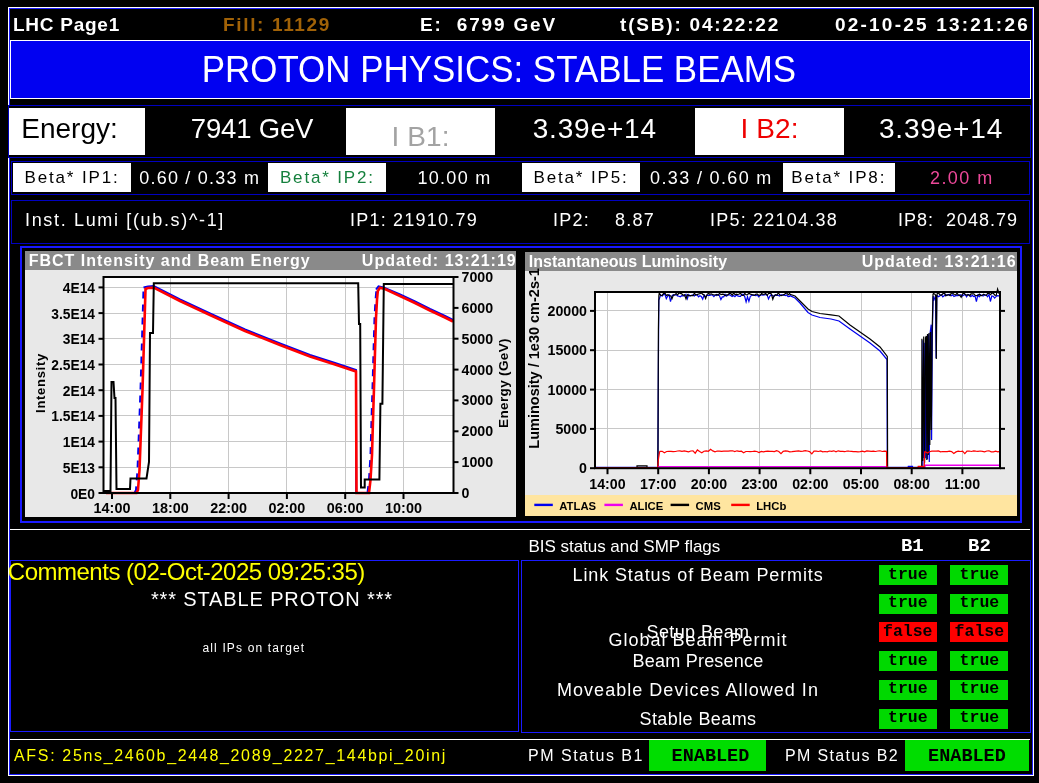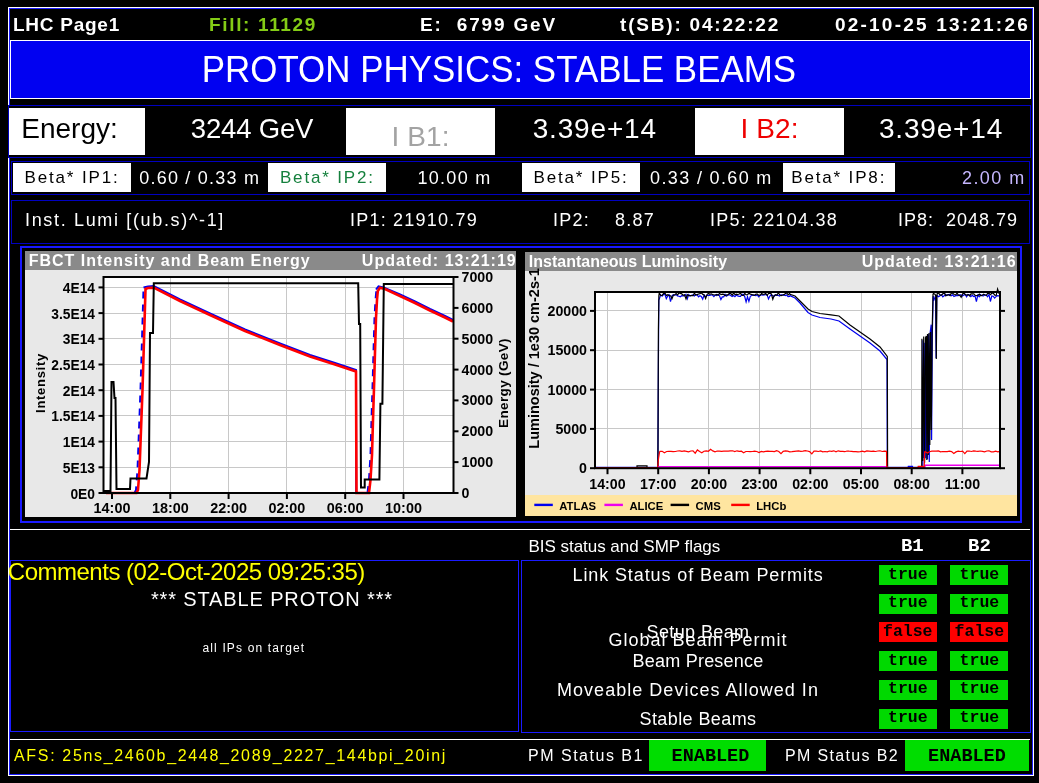--- a/index.html
+++ b/index.html
@@ -1,49 +1,49 @@
 <!DOCTYPE html>
 <html><head><meta charset="utf-8"><style>
 html,body{margin:0;padding:0;background:#000;}
 body{width:1039px;height:783px;position:relative;font-family:"Liberation Sans",sans-serif;overflow:hidden;}
 .abs{position:absolute;}
 </style></head>
 <body>
 <div class="abs" style="left:8px;top:7px;width:1024px;height:767px;border:1px solid #fff;"></div>
 <div class="abs" style="left:9px;top:8px;width:1022px;height:765px;border:1px solid #1a1aff;"></div>
 <div class="abs" style="left:13.0px;top:12.0px;height:25px;line-height:25px;font-size:19px;color:#fff;font-weight:bold;letter-spacing:0.74px;white-space:pre;">LHC Page1</div>
-<div class="abs" style="left:209px;top:12.0px;height:25px;line-height:25px;font-size:19px;color:#84cc16;font-weight:bold;letter-spacing:1.66px;white-space:pre;">Fill: 11129</div>
+<div class="abs" style="left:223px;top:12.0px;height:25px;line-height:25px;font-size:19px;color:#a16207;font-weight:bold;letter-spacing:1.66px;white-space:pre;">Fill: 11129</div>
 <div class="abs" style="left:420.0px;top:12.0px;height:25px;line-height:25px;font-size:19px;color:#fff;font-weight:bold;letter-spacing:1.82px;white-space:pre;">E:&nbsp;&nbsp;6799 GeV</div>
 <div class="abs" style="left:620.0px;top:12.0px;height:25px;line-height:25px;font-size:19px;color:#fff;font-weight:bold;letter-spacing:1.80px;white-space:pre;">t(SB): 04:22:22</div>
 <div class="abs" style="left:835.0px;top:12.0px;height:25px;line-height:25px;font-size:19px;color:#fff;font-weight:bold;letter-spacing:2.21px;white-space:pre;">02-10-25 13:21:26</div>
 <div class="abs" style="left:10px;top:40px;width:1019px;height:57px;border:1px solid #fff;background:#0101f1;"></div>
 <div class="abs" style="left:183.9px;top:48.0px;width:629.8px;height:44px;line-height:44px;font-size:37px;color:#fff;white-space:pre;transform:scaleX(0.9437);transform-origin:center center;text-align:center;">PROTON PHYSICS: STABLE BEAMS</div>
 <div class="abs" style="left:8px;top:105px;width:1021px;height:51px;border:1px solid #0000c0;background:#000;"></div>
 <div class="abs" style="left:9.3px;top:107.5px;width:135.79999999999998px;height:47px;background:#fff;"></div>
 <div class="abs" style="left:346.4px;top:107.5px;width:148.20000000000005px;height:47px;background:#fff;"></div>
 <div class="abs" style="left:695.4px;top:107.5px;width:148.5px;height:47px;background:#fff;"></div>
 <div class="abs" style="left:21.3px;top:112.0px;height:34px;line-height:34px;font-size:28px;color:#000;white-space:pre;">Energy:</div>
 <div class="abs" style="left:391.5px;top:112.0px;height:34px;line-height:34px;font-size:28px;color:#a3a3a3;letter-spacing:0.08px;white-space:pre;margin-top:8px;">I B1:</div>
 <div class="abs" style="left:740.6px;top:112.0px;height:34px;line-height:34px;font-size:28px;color:#ee0000;letter-spacing:0.08px;white-space:pre;">I B2:</div>
-<div class="abs" style="left:190.8px;top:112.2px;height:33.5px;line-height:33.5px;font-size:27.5px;color:#fff;letter-spacing:-0.18px;white-space:pre;">3244 GeV</div>
+<div class="abs" style="left:190.8px;top:112.2px;height:33.5px;line-height:33.5px;font-size:27.5px;color:#fff;letter-spacing:-0.18px;white-space:pre;">7941 GeV</div>
 <div class="abs" style="left:532.7px;top:112.0px;height:34px;line-height:34px;font-size:28px;color:#fff;letter-spacing:0.83px;white-space:pre;">3.39e+14</div>
 <div class="abs" style="left:878.9px;top:112.0px;height:34px;line-height:34px;font-size:28px;color:#fff;letter-spacing:0.83px;white-space:pre;">3.39e+14</div>
 <div class="abs" style="left:11px;top:161px;width:1017px;height:32px;border:1px solid #0000c0;background:#000;"></div>
 <div class="abs" style="left:13px;top:163px;width:118px;height:29px;background:#fff;"></div>
 <div class="abs" style="left:24.5px;top:165.5px;height:23px;line-height:23px;font-size:17px;color:#000;letter-spacing:1.85px;white-space:pre;">Beta* IP1:</div>
 <div class="abs" style="left:139.2px;top:165.5px;height:24px;line-height:24px;font-size:18px;color:#fff;letter-spacing:1.23px;white-space:pre;">0.60 / 0.33 m</div>
 <div class="abs" style="left:268.4px;top:163px;width:118px;height:29px;background:#fff;"></div>
 <div class="abs" style="left:279.9px;top:165.5px;height:23px;line-height:23px;font-size:17px;color:#15803d;letter-spacing:1.85px;white-space:pre;">Beta* IP2:</div>
 <div class="abs" style="left:417.5px;top:165.5px;height:24px;line-height:24px;font-size:18px;color:#fff;letter-spacing:1.28px;white-space:pre;">10.00 m</div>
 <div class="abs" style="left:522px;top:163px;width:118px;height:29px;background:#fff;"></div>
 <div class="abs" style="left:533.5px;top:165.5px;height:23px;line-height:23px;font-size:17px;color:#000;letter-spacing:1.85px;white-space:pre;">Beta* IP5:</div>
 <div class="abs" style="left:650.1px;top:165.5px;height:24px;line-height:24px;font-size:18px;color:#fff;letter-spacing:1.35px;white-space:pre;">0.33 / 0.60 m</div>
 <div class="abs" style="left:782.7px;top:163px;width:112px;height:29px;background:#fff;"></div>
 <div class="abs" style="left:791.2px;top:165.5px;height:23px;line-height:23px;font-size:17px;color:#000;letter-spacing:1.85px;white-space:pre;">Beta* IP8:</div>
-<div class="abs" style="left:930.0px;top:165.5px;height:24px;line-height:24px;font-size:18px;color:#c4b5fd;letter-spacing:1.43px;white-space:pre;margin-left:32px;">2.00 m</div>
+<div class="abs" style="left:930.0px;top:165.5px;height:24px;line-height:24px;font-size:18px;color:#ec4899;letter-spacing:1.43px;white-space:pre;">2.00 m</div>
 <div class="abs" style="left:11px;top:200px;width:1017px;height:42px;border:1px solid #0000c0;background:#000;"></div>
 <div class="abs" style="left:25.0px;top:208.0px;height:24px;line-height:24px;font-size:18px;color:#fff;letter-spacing:1.66px;white-space:pre;">Inst. Lumi [(ub.s)^-1]</div>
 <div class="abs" style="left:350.0px;top:208.0px;height:24px;line-height:24px;font-size:18px;color:#fff;letter-spacing:1.22px;white-space:pre;">IP1: 21910.79</div>
 <div class="abs" style="left:553.0px;top:208.0px;height:24px;line-height:24px;font-size:18px;color:#fff;letter-spacing:1.25px;white-space:pre;">IP2:&nbsp;&nbsp;&nbsp;&nbsp;8.87</div>
 <div class="abs" style="left:710.0px;top:208.0px;height:24px;line-height:24px;font-size:18px;color:#fff;letter-spacing:1.22px;white-space:pre;">IP5: 22104.38</div>
 <div class="abs" style="left:898.0px;top:208.0px;height:24px;line-height:24px;font-size:18px;color:#fff;letter-spacing:0.99px;white-space:pre;">IP8:&nbsp;&nbsp;2048.79</div>
 <div class="abs" style="left:20px;top:246px;width:998px;height:273px;border:2px solid #1a1aff;background:#000;"></div>
 <svg width="491" height="266" style="position:absolute;left:25px;top:251px">
 <rect x="0" y="0" width="491" height="266" fill="#e8e8e8"></rect>
 <rect x="0" y="0" width="491" height="19" fill="#8a8a8a"></rect>

